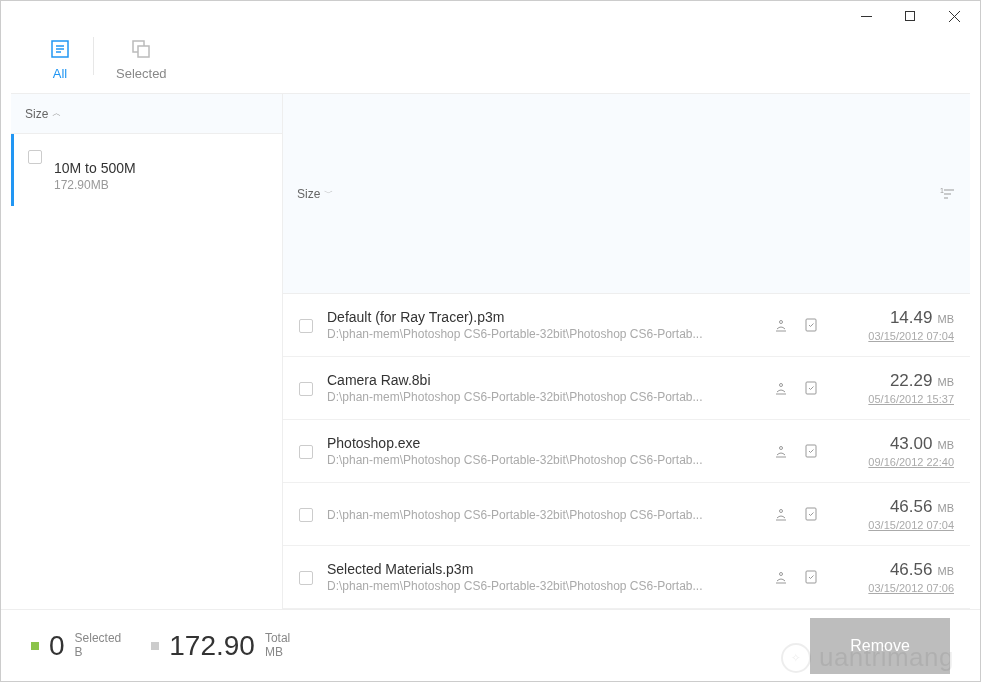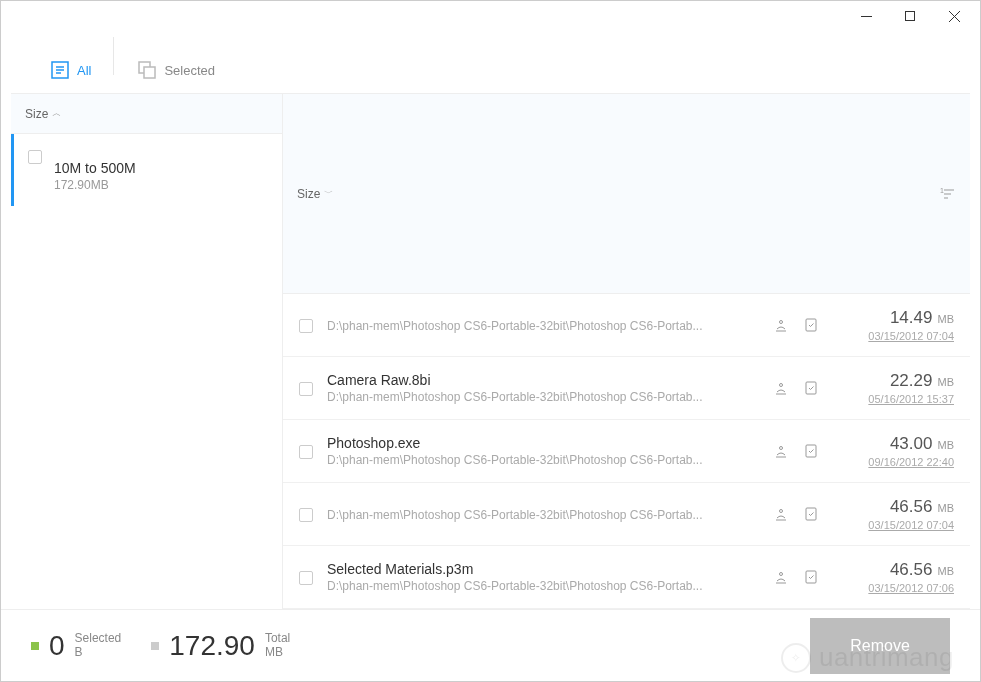--- a/index.html
+++ b/index.html
@@ -3,21 +3,21 @@
 <meta charset="utf-8">
 <style>
 * { box-sizing: border-box; margin: 0; padding: 0; font-family: "Segoe UI", Arial, sans-serif; }
 body { width: 981px; height: 682px; background: #fff; border: 1px solid #ccc; display: flex; flex-direction: column; }
 
 .titlebar { height: 30px; display: flex; justify-content: flex-end; align-items: center; padding-right: 4px; }
 .win-btn { width: 44px; height: 30px; display: flex; align-items: center; justify-content: center; cursor: pointer; }
 .win-btn svg { stroke: #333; }
 
 .tabstrip { display: flex; align-items: flex-end; padding: 6px 40px 12px 40px; gap: 14px; }
-.tab { display: flex; flex-direction: row; align-items: center; gap: 6px; cursor: pointer; color: #888; font-size: 13px; padding: 0 8px;}
+.tab { display: flex; flex-direction: column; align-items: center; gap: 6px; cursor: pointer; color: #888; font-size: 13px; padding: 0 8px;}
 .tab.active { color: #2196f3; }
 .tab-icon-box { width: 22px; height: 22px; display:flex; align-items:center; justify-content:center;}
 .divider { width: 1px; height: 38px; background: #e7e7e7; margin-bottom: 6px; }
 
 .content { display: flex; border-top: 1px solid #eee; flex: 1; min-height: 0; margin: 0 10px; }
 .sidebar { width: 272px; border-right: 1px solid #eee; display: flex; flex-direction: column; }
 .col-header { height: 40px; background: #f8fbfe; border-bottom: 1px solid #eee; display: flex; align-items: center; padding: 0 14px; gap: 8px; font-size: 12px; color: #666; }
 .col-header-main { flex:1; display:flex; justify-content:space-between; align-items:center; }
 .sort-btn { display: flex; align-items: center; gap: 4px; cursor: pointer; color: #666; font-size:12px;}
 .chev { font-size: 9px; color: #999; }
@@ -130,20 +130,21 @@
           <line x1="4" y1="8" x2="11" y2="8" stroke="#999" stroke-width="1"></line>
           <line x1="4" y1="12" x2="8" y2="12" stroke="#999" stroke-width="1"></line>
         </svg>
       </div>
     </div>
 
     <div id="file-rows">
         <div class="file-row">
     <div class="checkbox"></div>
     <div class="file-info">
+      <div class="file-name">Default (for Ray Tracer).p3m</div>
       <div class="file-path">D:\phan-mem\Photoshop CS6-Portable-32bit\Photoshop CS6-Portab...</div>
     </div>
     <div class="row-icons">
       <div class="row-icon">
         <svg width="16" height="16" viewBox="0 0 16 16">
                 <circle cx="8" cy="5" r="1.5" fill="none" stroke="#999"></circle>
                 <path d="M4 12 Q8 8 12 12" fill="none" stroke="#999"></path>
                 <line x1="3" y1="14" x2="13" y2="14" stroke="#999"></line>
               </svg>
       </div>

